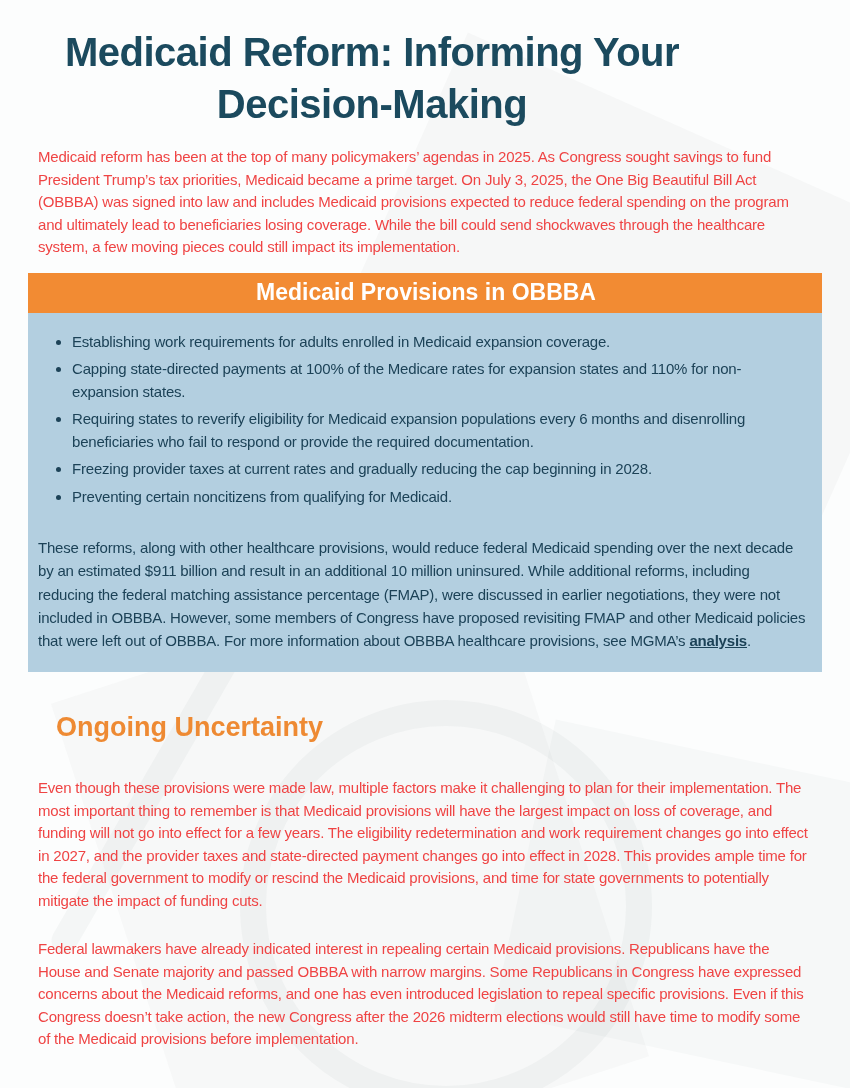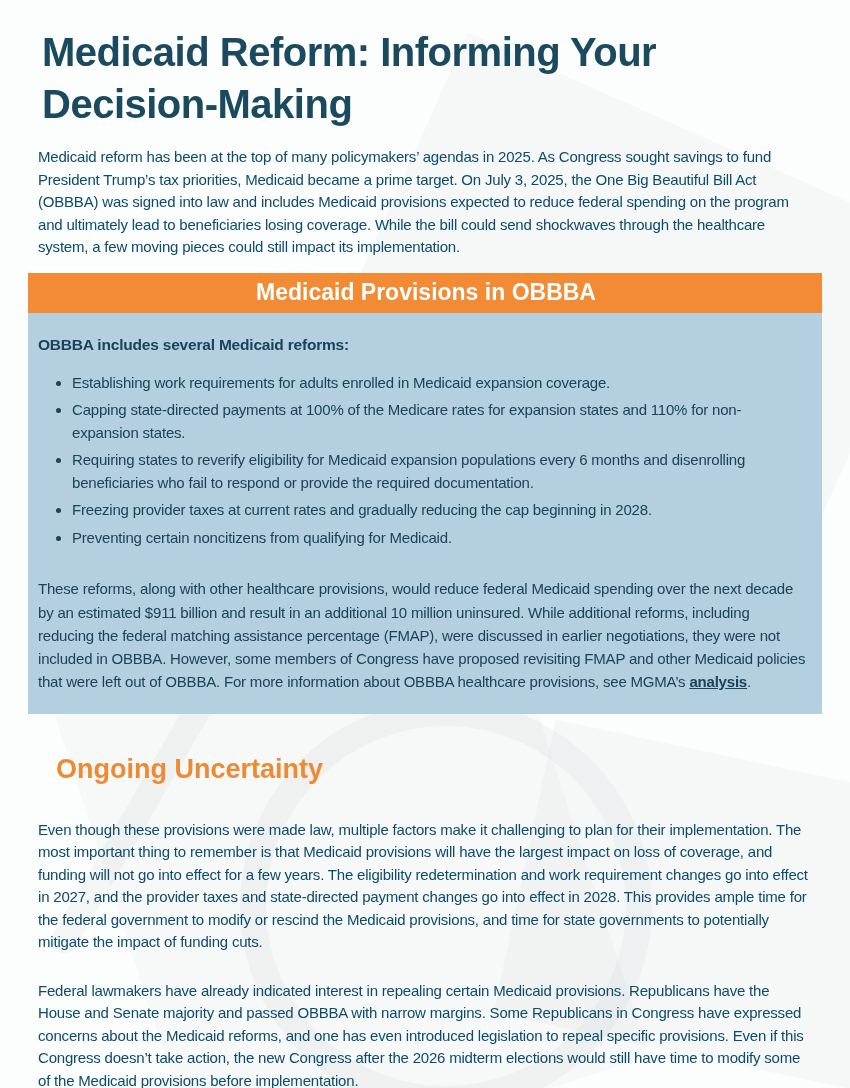--- a/index.html
+++ b/index.html
@@ -29,40 +29,41 @@
 
   h1.page-title {
     margin: 0;
     padding: 26px 40px 0 42px;
     max-width: 660px;
     font-size: 40px;
     line-height: 1.3;
     font-weight: bold;
     letter-spacing: -0.5px;
     color: #1b4a5e;
+    text-align: center;
   }
 
   .member-banner {
     margin-top: 20px;
     width: 608px;
     box-sizing: border-box;
     background: #2f93b5;
     color: #ffffff;
     font-size: 27px;
     letter-spacing: 0.2px;
     padding: 7px 10px 8px 45px;
   }
 
   p.body-text {
     margin: 0;
     padding: 16px 36px 0 38px;
     font-size: 15px;
     letter-spacing: -0.2px;
     line-height: 1.5;
-    color: #0c4a6e;
+    color: #ef4444;
   }
 
   .provisions {
     margin: 14px 28px 0 28px;
   }
   .provisions-header {
     background: #f28b33;
     color: #ffffff;
     text-align: center;
     font-weight: bold;
@@ -128,21 +129,20 @@
 
     <h1 class="page-title">Medicaid Reform: Informing Your Decision-Making</h1>
 
 
     <p class="body-text">Medicaid reform has been at the top of many policymakers’ agendas in 2025. As Congress sought savings to fund President Trump’s tax priorities, Medicaid became a prime target. On July 3, 2025, the One Big Beautiful Bill Act (OBBBA) was signed into law and includes Medicaid provisions expected to reduce federal spending on the program and ultimately lead to beneficiaries losing coverage.  While the bill could send shockwaves through the healthcare system, a few moving pieces could still impact its implementation.</p>
 
     <section class="provisions">
       <div class="provisions-header">Medicaid Provisions in OBBBA</div>
 
       <div class="provisions-body">
-        <p class="provisions-lead">OBBBA includes several Medicaid reforms:</p>
 
         <ul class="provisions-list">
           <li>Establishing work requirements for adults enrolled in Medicaid expansion coverage.</li>
           <li>Capping state-directed payments at 100% of the Medicare rates for expansion states and 110% for non-expansion states.</li>
           <li>Requiring states to reverify eligibility for Medicaid expansion populations every 6 months and disenrolling beneficiaries who fail to respond or provide the required documentation.</li>
           <li>Freezing provider taxes at current rates and gradually reducing the cap beginning in 2028.</li>
           <li>Preventing certain noncitizens from qualifying for Medicaid.</li>
         </ul>
 
         <p class="provisions-summary"><span>These reforms, along with other healthcare provisions, would reduce federal Medicaid spending over the next decade by an estimated $911 billion and result in an additional 10 million uninsured. While additional reforms, including reducing the federal matching assistance percentage (FMAP), were discussed in earlier negotiations, they were not included in OBBBA. However, some members of Congress have proposed revisiting FMAP and other Medicaid policies that were left out of OBBBA. For more information about OBBBA healthcare provisions, see MGMA’s </span><a href="#" class="analysis-link">analysis</a><span>.</span></p>

